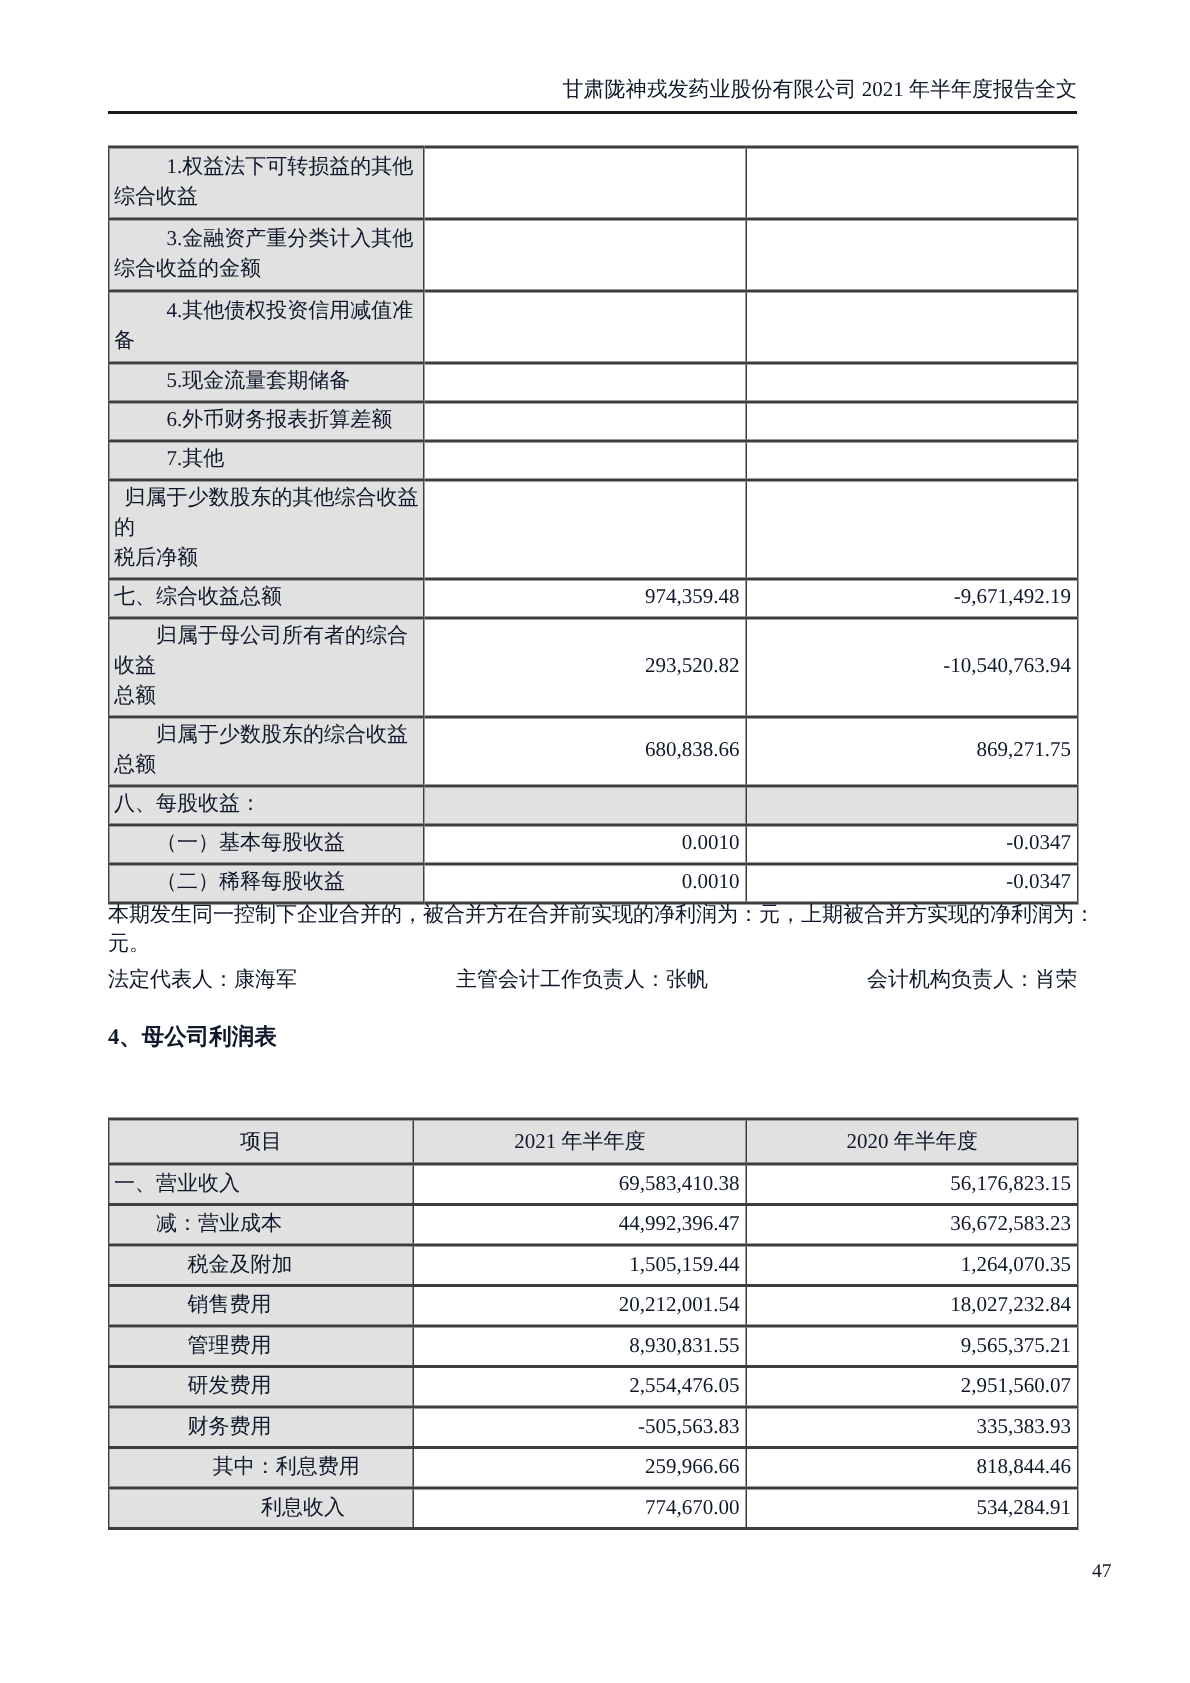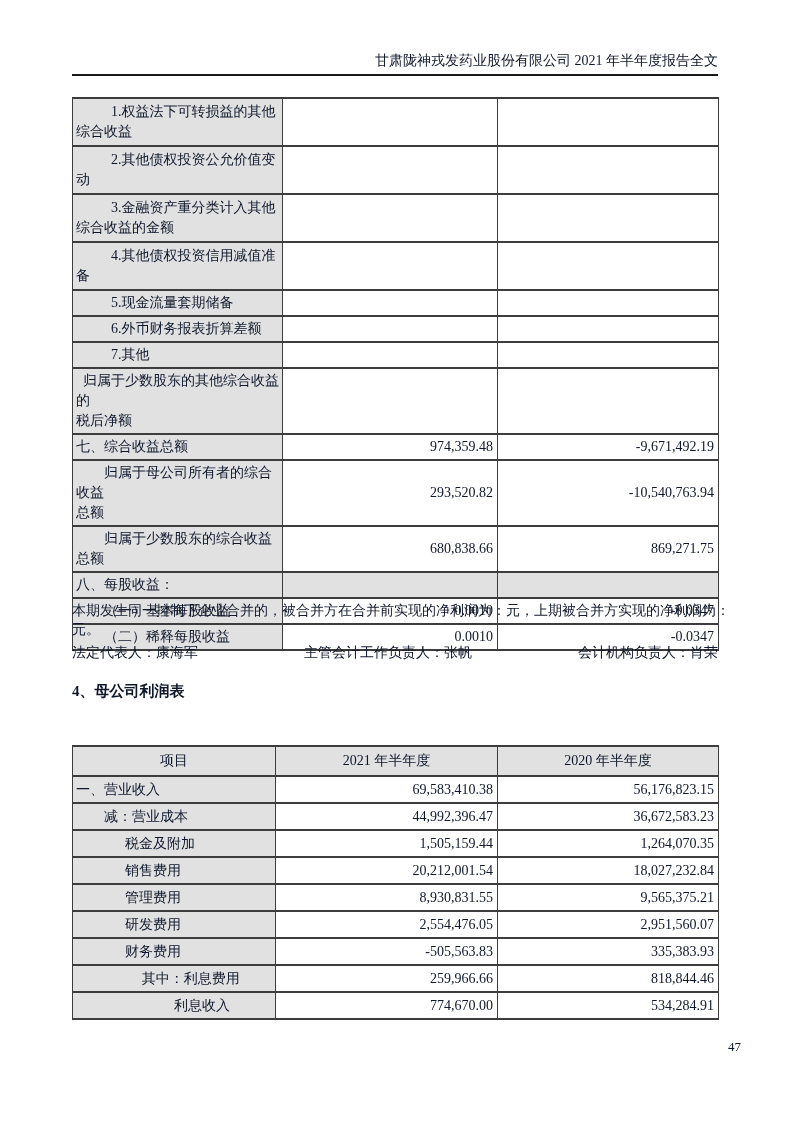--- a/index.html
+++ b/index.html
@@ -73,26 +73,20 @@
   <table class="fin" id="comp-table">
     <colgroup>
         <col style="width:210px">
         <col style="width:215px">
         <col style="width:221px">
       </colgroup>
     <tbody>
         <tr class="tall">
           <td class="label-cell" style="text-indent: 2.5em;">1.权益法下可转损益的其他
 综合收益</td>
-          <td class="value-cell"></td>
-          <td class="value-cell"></td>
-        </tr>
-        <tr class="tall">
-          <td class="label-cell" style="text-indent: 2.5em;">2.其他债权投资公允价值变
-动</td>
           <td class="value-cell"></td>
           <td class="value-cell"></td>
         </tr>
         <tr class="tall">
           <td class="label-cell" style="text-indent: 2.5em;">3.金融资产重分类计入其他
 综合收益的金额</td>
           <td class="value-cell"></td>
           <td class="value-cell"></td>
         </tr>
         <tr class="tall">

